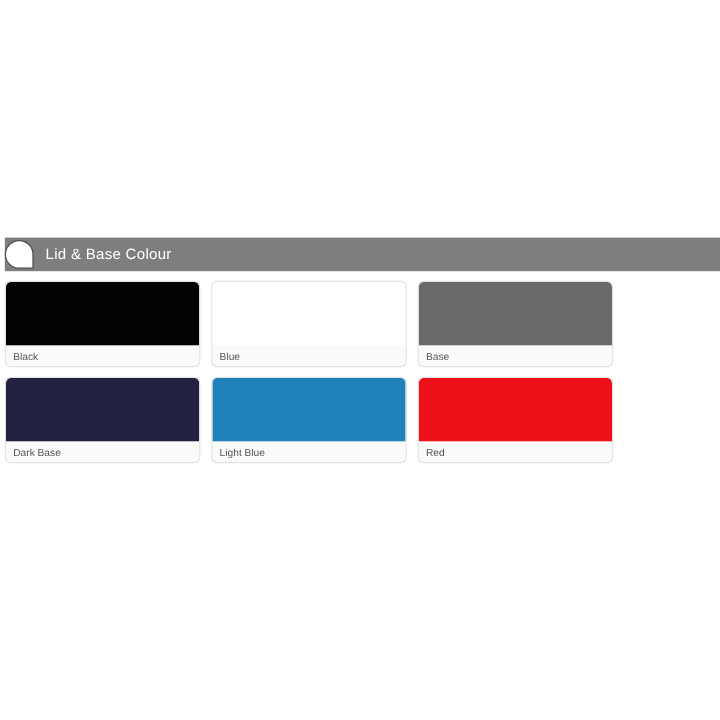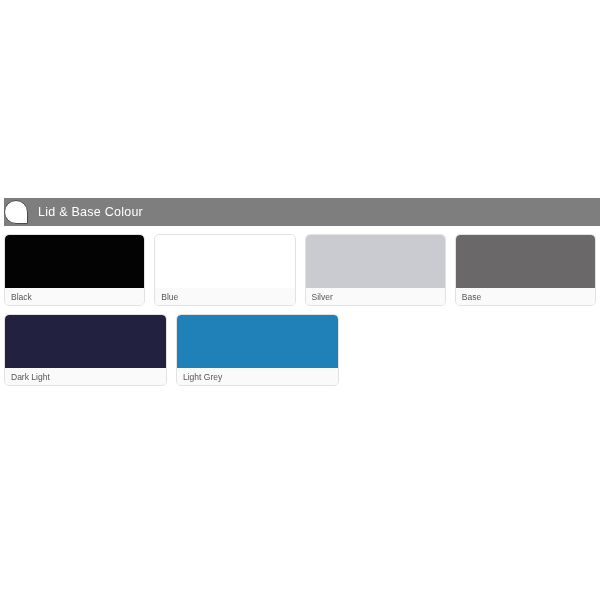--- a/index.html
+++ b/index.html
@@ -123,34 +123,34 @@
     <div class="row">
       <div class="swatch">
         <div class="swatch-color" style="background: rgb(3, 3, 3);"></div>
         <div class="swatch-label">Black</div>
       </div>
       <div class="swatch">
         <div class="swatch-color" style="background: rgb(255, 255, 255);"></div>
         <div class="swatch-label">Blue</div>
       </div>
       <div class="swatch">
-        <div class="swatch-color" style="background: rgb(202, 202, 209);"></div>
-        <div class="swatch-label">Silver</div>
-      </div>
-      <div class="swatch">
         <div class="swatch-color" style="background: rgb(107, 104, 105);"></div>
         <div class="swatch-label">Base</div>
       </div>
     </div>
 
     <div class="row">
       <div class="swatch">
         <div class="swatch-color" style="background: rgb(34, 34, 64);"></div>
-        <div class="swatch-label">Dark Light</div>
+        <div class="swatch-label">Dark Base</div>
       </div>
       <div class="swatch">
         <div class="swatch-color" style="background: rgb(32, 128, 184);"></div>
-        <div class="swatch-label">Light Grey</div>
+        <div class="swatch-label">Light Blue</div>
+      </div>
+      <div class="swatch">
+        <div class="swatch-color" style="background: rgb(238, 16, 24);"></div>
+        <div class="swatch-label">Red</div>
       </div>
     </div>
   </div>
 
 </div>
 
 </body></html>

